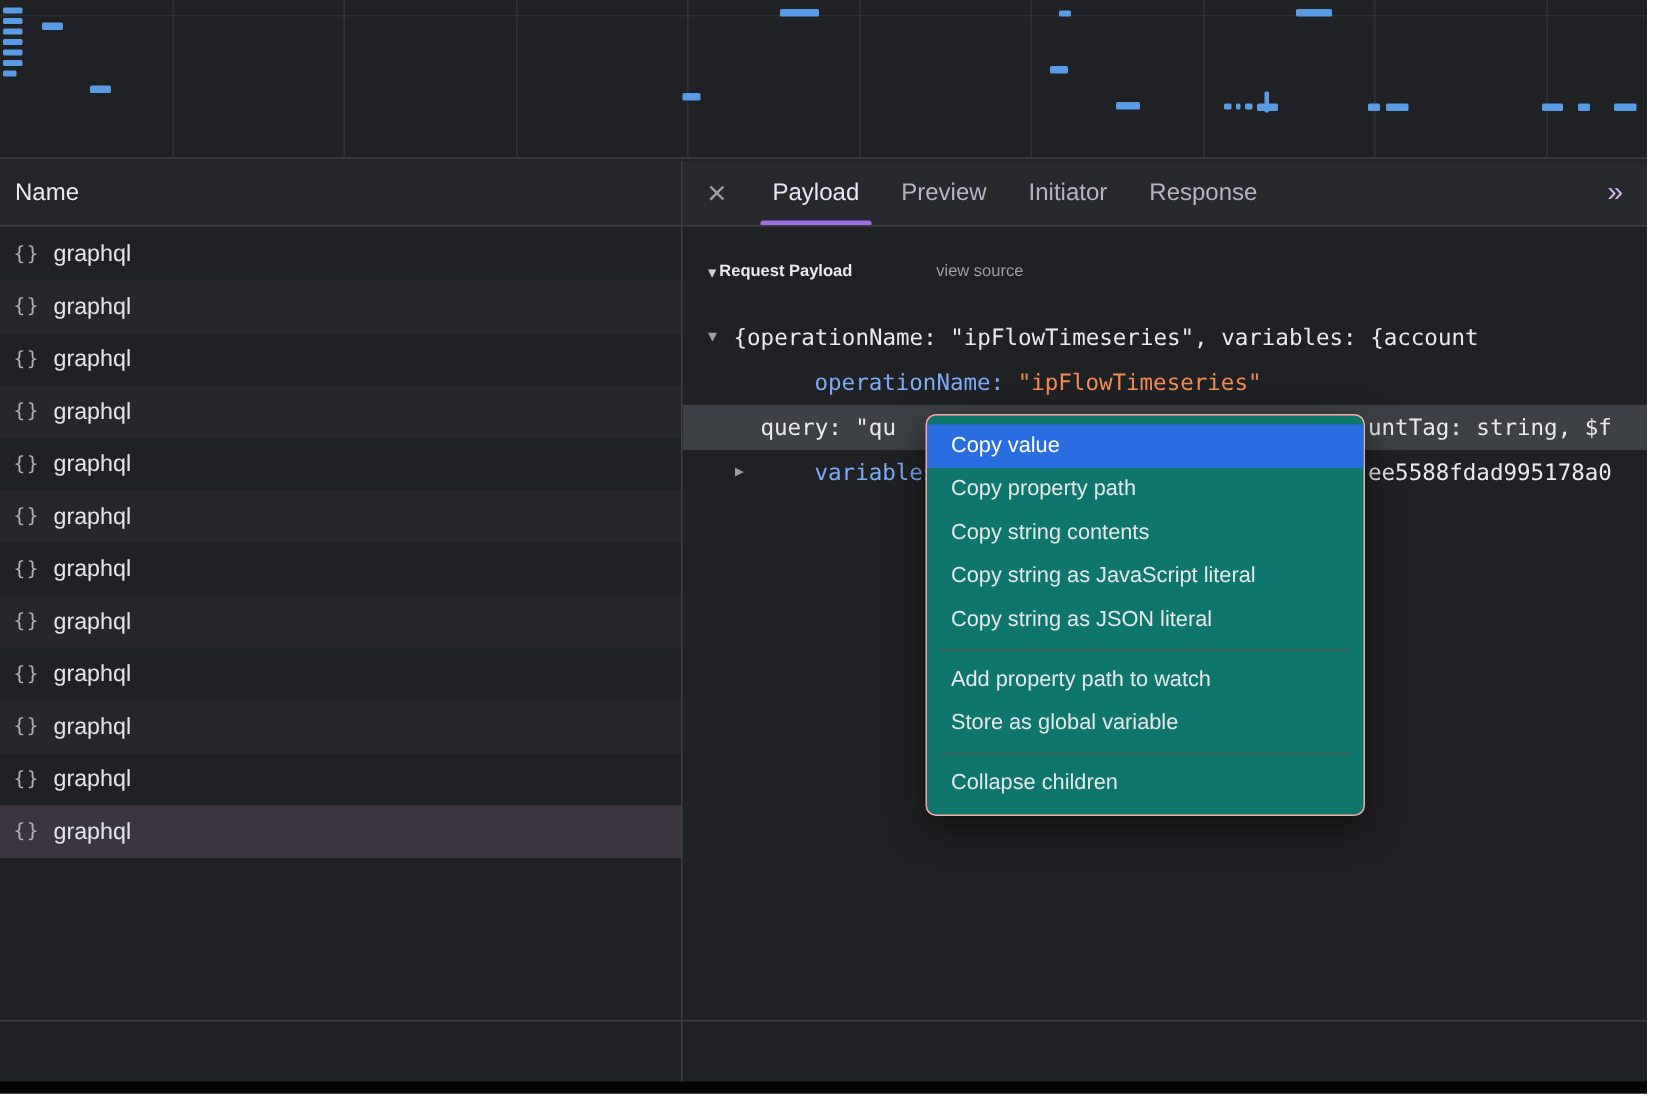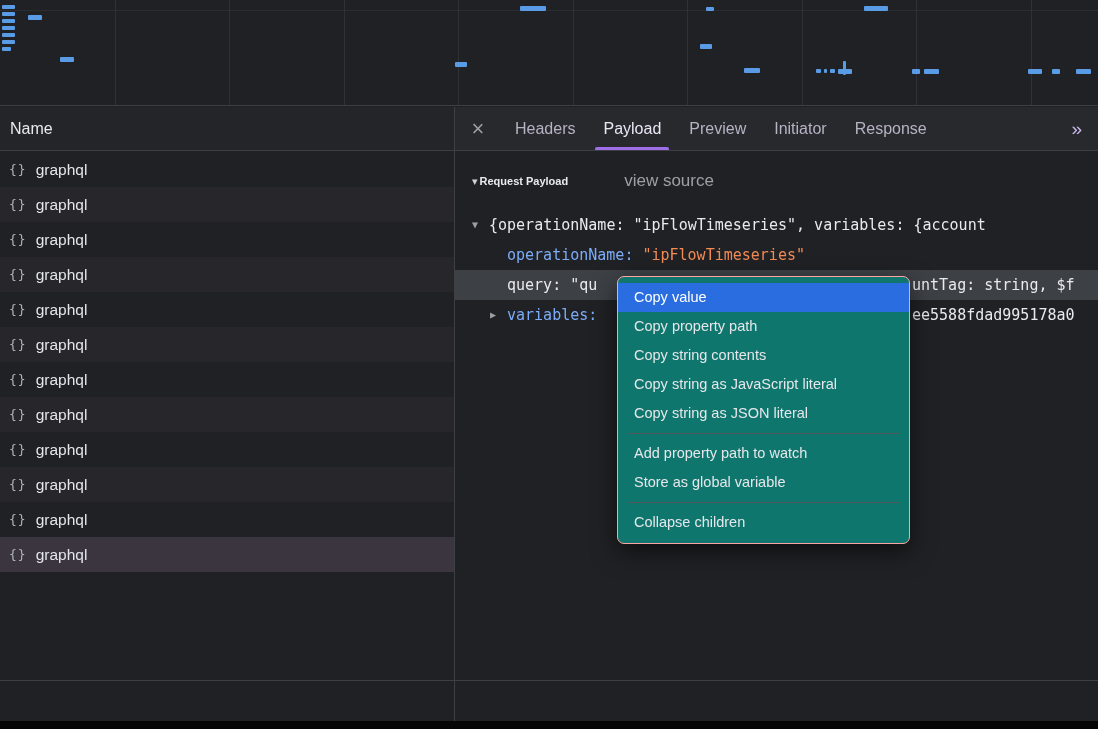--- a/index.html
+++ b/index.html
@@ -32,28 +32,28 @@
   .tab{position:relative;padding:0 14px;line-height:44px;font-size:16px;color:#b7b2c4;cursor:pointer;white-space:nowrap;}
   .tab.active{color:#eae6f6;}
   .tab.active::after{content:"";position:absolute;left:6px;right:6px;bottom:0;height:3px;background:var(--accent);border-radius:2px 2px 0 0;}
   .overflow{margin-left:auto;padding:0 16px;line-height:44px;font-size:19px;color:#cbb8ee;cursor:pointer;}
 
   
   .payload-panel{position:absolute;left:455px;top:152px;width:643px;height:528px;overflow:hidden;}
   .payload-header{display:flex;align-items:center;height:26px;margin:16px 0 16px 17px;}
   .sec-tri{color:#cfd2d6;font-size:11px;margin-right:2px;}
   .section-title{font-size:11px;font-weight:bold;color:var(--text);}
-  .view-source{margin-left:56px;font-size:17px;color:var(--muted);cursor:pointer;}
+  .view-source{margin-left:56px;font-size:11px;color:var(--muted);cursor:pointer;}
   .tree-line{position:relative;height:30px;line-height:30px;font-family:"DejaVu Sans Mono",monospace;font-size:15px;white-space:nowrap;overflow:hidden;color:var(--text);}
   .tree-line .tri{position:absolute;left:17px;top:0;color:#9aa0a6;font-size:10px;}
   .l-root{padding-left:34px;}
   .l-child{padding-left:52px;}
   .l-child .tri{left:35px;}
   .tree-line.selected{background:#3d4045;}
-  .key{color:var(--key-blue);margin-right:9px;}
+  .key{color:var(--key-blue);margin-right:9px;margin-left:36px;}
   .str{color:var(--string-orange);}
   .frag-right{position:absolute;left:457px;top:0;}
 
   
   .context-menu{position:absolute;left:617px;top:276px;width:293px;background:#0f766e;border:1px solid #fca5a5;border-radius:7px;padding:6px 0;box-shadow:0 8px 24px rgba(0,0,0,.55);z-index:10;}
   .menu-item{height:29px;line-height:29px;padding:0 16px;font-size:14.5px;color:#e6e7ea;cursor:pointer;white-space:nowrap;}
   .menu-item.highlight{background:var(--selection-blue);color:#ffffff;}
   .menu-sep{height:1px;background:#55565b;margin:5px 9px;}
 </style>
 </head>
@@ -101,21 +101,20 @@
         <div class="bar" style="left: 1076px; top: 69px; width: 15px; height: 5px;"></div>
       </div>
 
     <div class="name-header">
       <span>Name</span>
     </div>
 
     <div class="tab-bar">
       <div class="close">×</div>
       <div class="tab-strip">
-          <div class="tab">Headers</div>
           <div class="tab active">Payload</div>
           <div class="tab">Preview</div>
           <div class="tab">Initiator</div>
           <div class="tab">Response</div>
         </div>
       <div class="overflow">»</div>
     </div>
 
     <div class="request-list">
         <div class="req-row">

